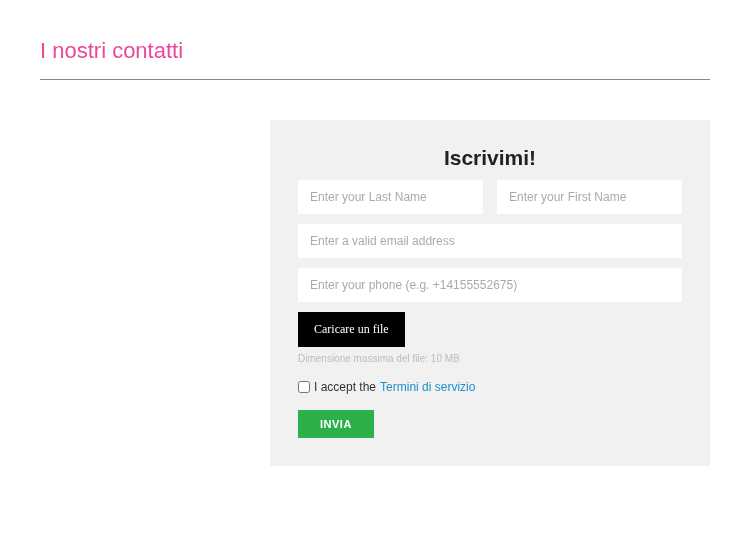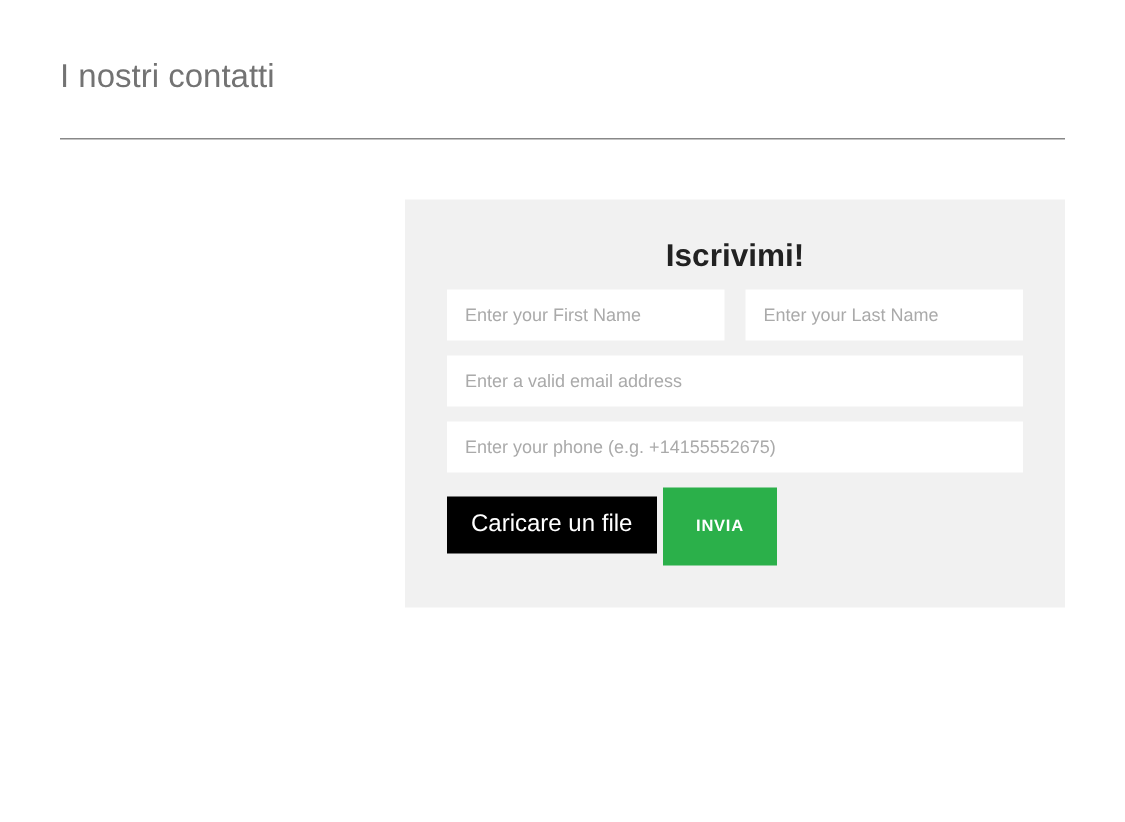--- a/index.html
+++ b/index.html
@@ -1,52 +1,58 @@
 <!DOCTYPE html>
 <html><head>
 <meta charset="utf-8">
 <style>
 * { margin: 0; padding: 0; box-sizing: border-box; }
 body { font-family: Arial, Helvetica, sans-serif; background: #fff; width: 750px; height: 548px; padding: 38px 40px; }
-.page-header { font-size: 22px; font-weight: 400; color: #737373; margin-bottom: 28px; }
+.page-header { font-size: 22px; font-weight: 400; color: #ec4899; margin-bottom: 15px; }
 .hr { border: none; border-top: 1px solid #888; margin-bottom: 40px; }
 .layout { display: flex; }
 .left-spacer { width: 230px; flex-shrink: 0; }
 .form-card { background: #f1f1f1; padding: 26px 28px 28px 28px; flex: 1; }
 .form-title { font-size: 21px; font-weight: 700; color: #222; margin-bottom: 10px; text-align: center; }
 .form-desc { font-size: 12px; color: #444; line-height: 1.5; margin-bottom: 18px; }
 .row { display: flex; gap: 14px; margin-bottom: 10px; }
 .row .input { flex: 1; }
 .input { width: 100%; background: #fff; border: none; padding: 10px 12px; font-size: 12px; color: #333; outline: none; margin-bottom: 10px; }
 .input::placeholder { color: #aaa; }
 .row .input { margin-bottom: 0; }
-.file-btn { background: #000; color: #fff; border: none; padding: 10px 16px; font-size: 16px; cursor: pointer; margin-bottom: 6px; }
+.file-btn { background: #000; color: #fff; border: none; padding: 10px 16px; font-size: 12px; cursor: pointer; margin-bottom: 6px; font-family: Liberation Serif, serif; }
 .file-hint { font-size: 10px; color: #bcbcbc; margin-bottom: 16px; }
 .accept-row { font-size: 12px; color: #333; margin-bottom: 16px; display: flex; align-items: center; gap: 4px; }
 .accept-row input[type="checkbox"] { width: 12px; height: 12px; }
 .tos-link { color: #1e90c9; text-decoration: none; }
-.submit-btn { background: #2bb04a; color: #fff; border: none; padding: 20px 22px; font-size: 11px; font-weight: 700; letter-spacing: 0.5px; cursor: pointer; }
+.submit-btn { background: #2bb04a; color: #fff; border: none; padding: 8px 22px; font-size: 11px; font-weight: 700; letter-spacing: 0.5px; cursor: pointer; }
 </style>
 </head>
 <body>
 
 <h1 class="page-header">I nostri contatti</h1>
 <hr class="hr">
 
 <div class="layout">
   <div class="left-spacer"></div>
   <div class="form-card">
     <h2 class="form-title">Iscrivimi!</h2>
 
     <div class="row">
+      <input class="input" type="text" placeholder="Enter your Last Name" style="">
       <input class="input" type="text" placeholder="Enter your First Name" style="">
-      <input class="input" type="text" placeholder="Enter your Last Name" style="">
     </div>
 
     <input class="input" type="email" placeholder="Enter a valid email address" style="">
     <input class="input" type="tel" placeholder="Enter your phone (e.g. +14155552675)" style="">
 
     <button class="file-btn">Caricare un file</button>
+    <div class="file-hint">Dimensione massima del file: 10 MB</div>
 
+    <div class="accept-row">
+      <input type="checkbox" style="">
+      <span>I accept the </span>
+      <a href="#" class="tos-link">Termini di servizio</a>
+    </div>
 
     <button class="submit-btn">INVIA</button>
   </div>
 </div>
 
 </body></html>

